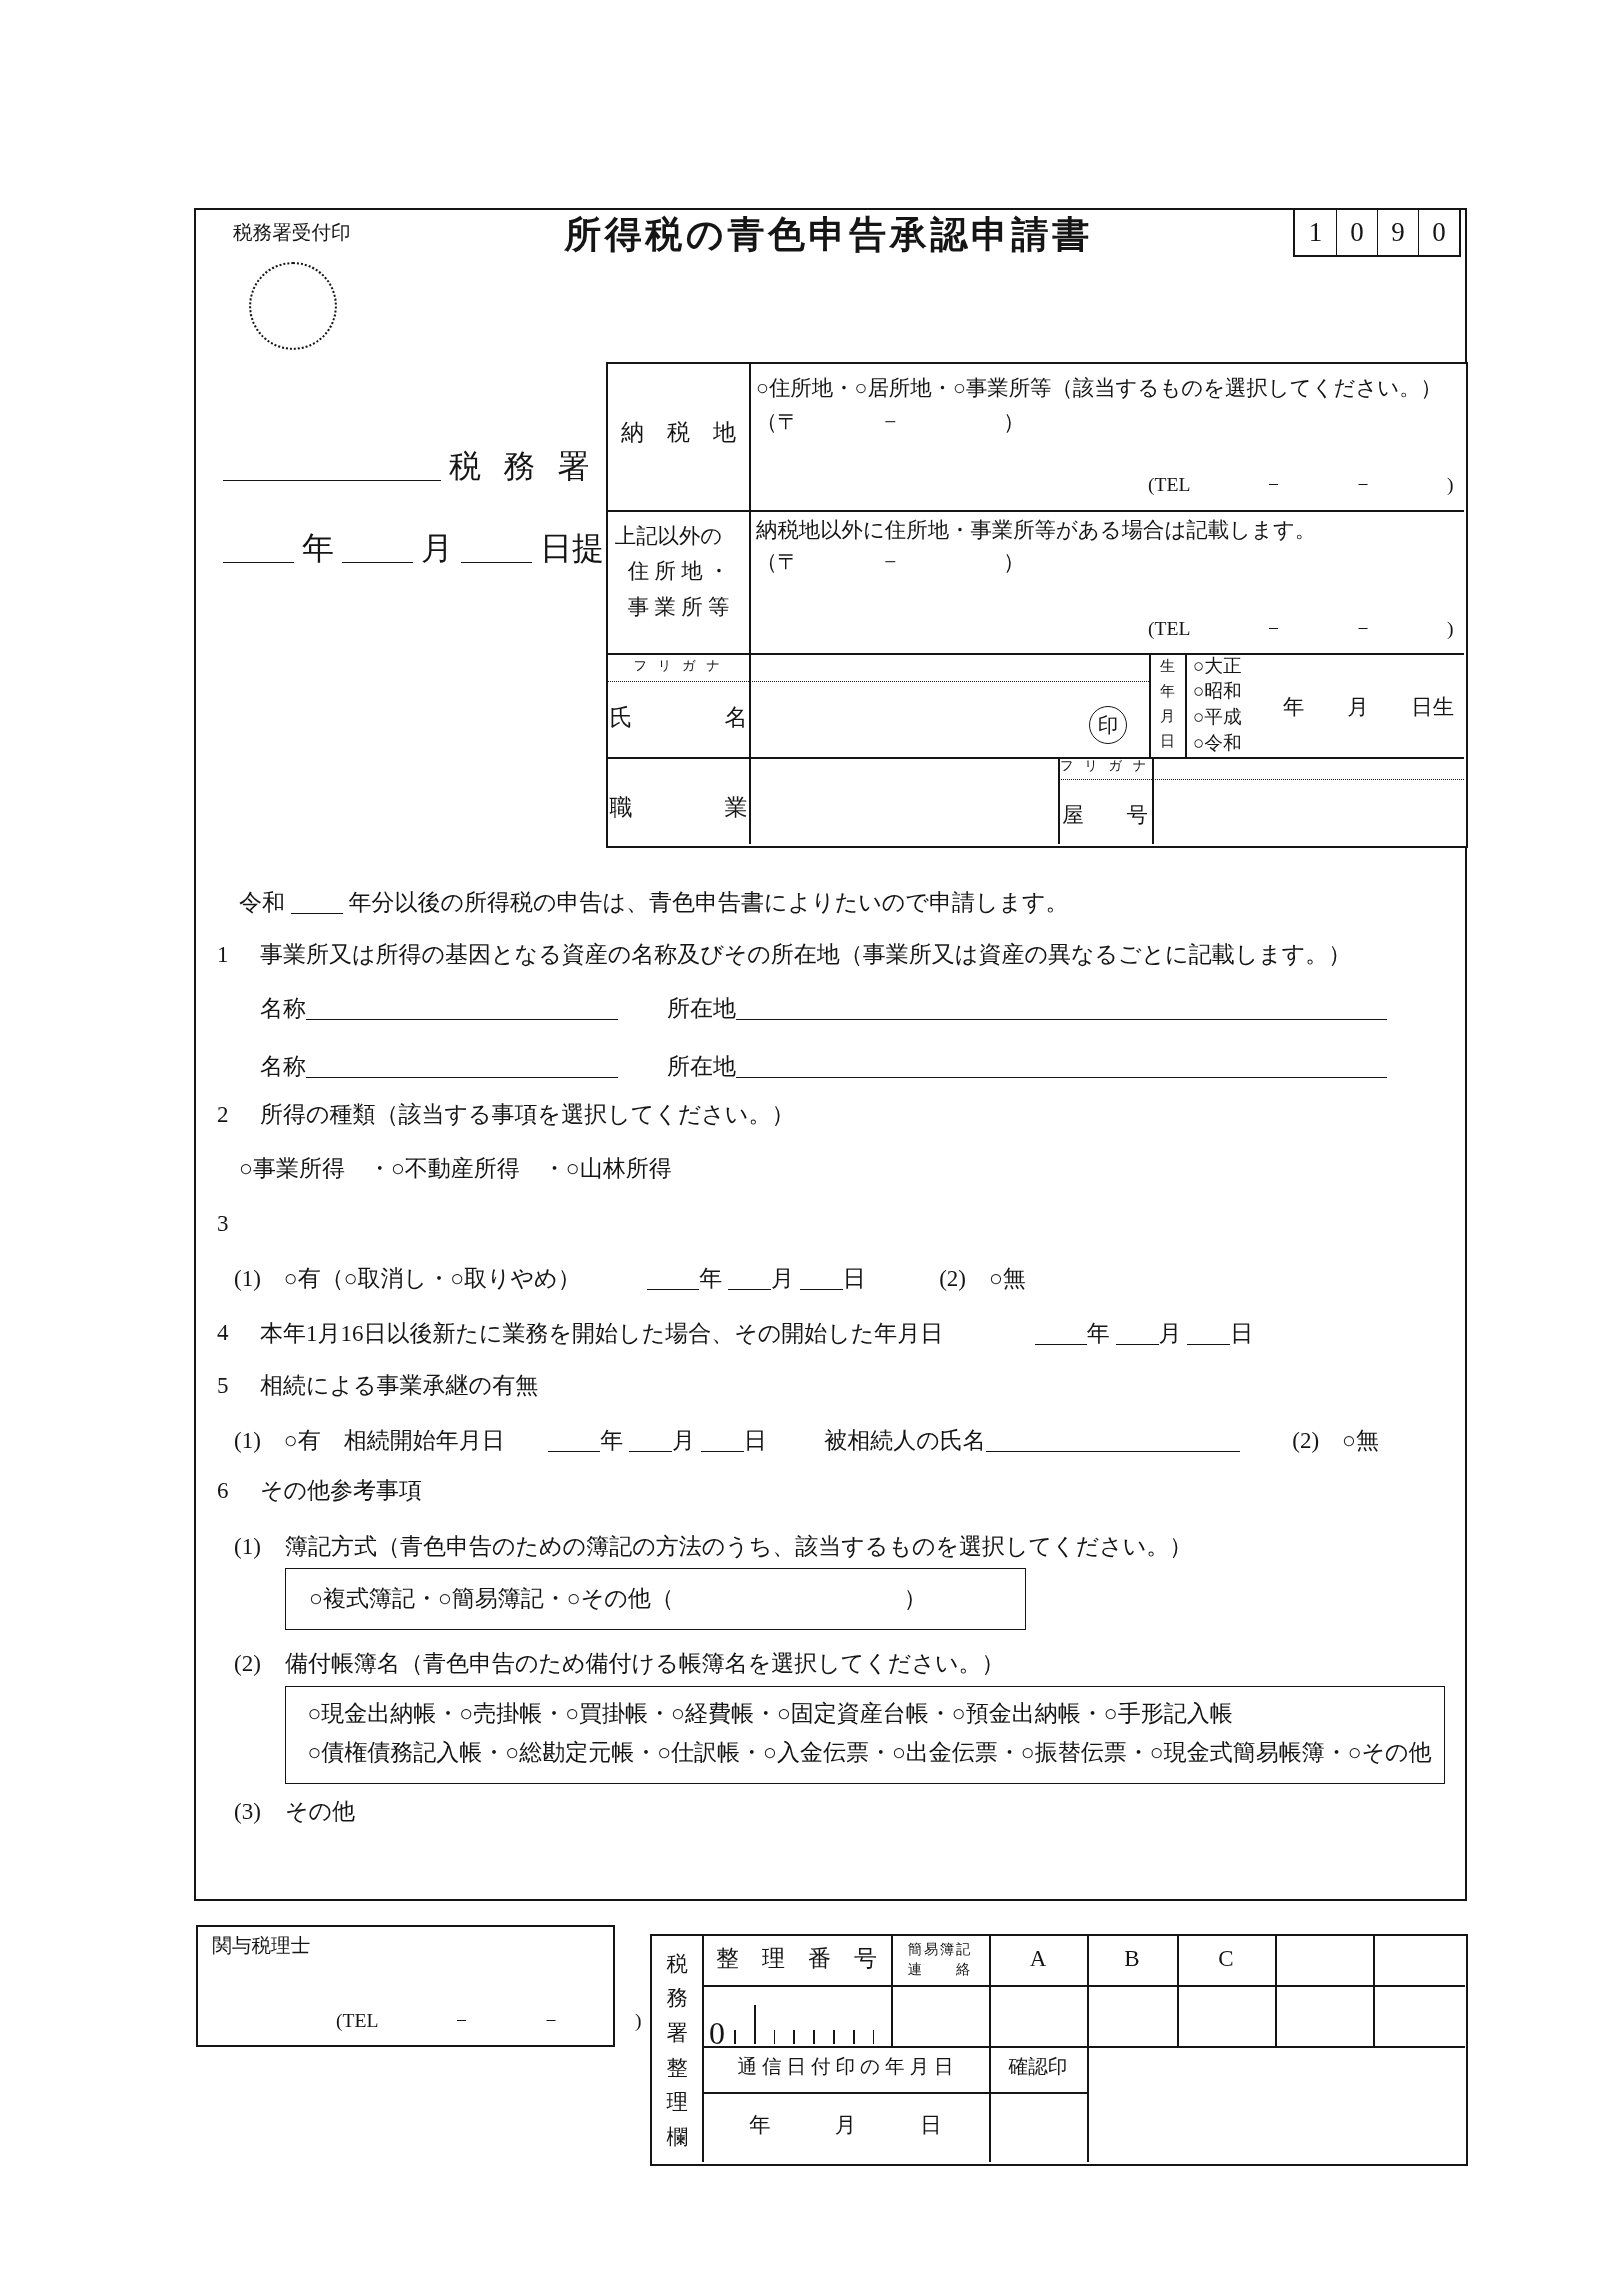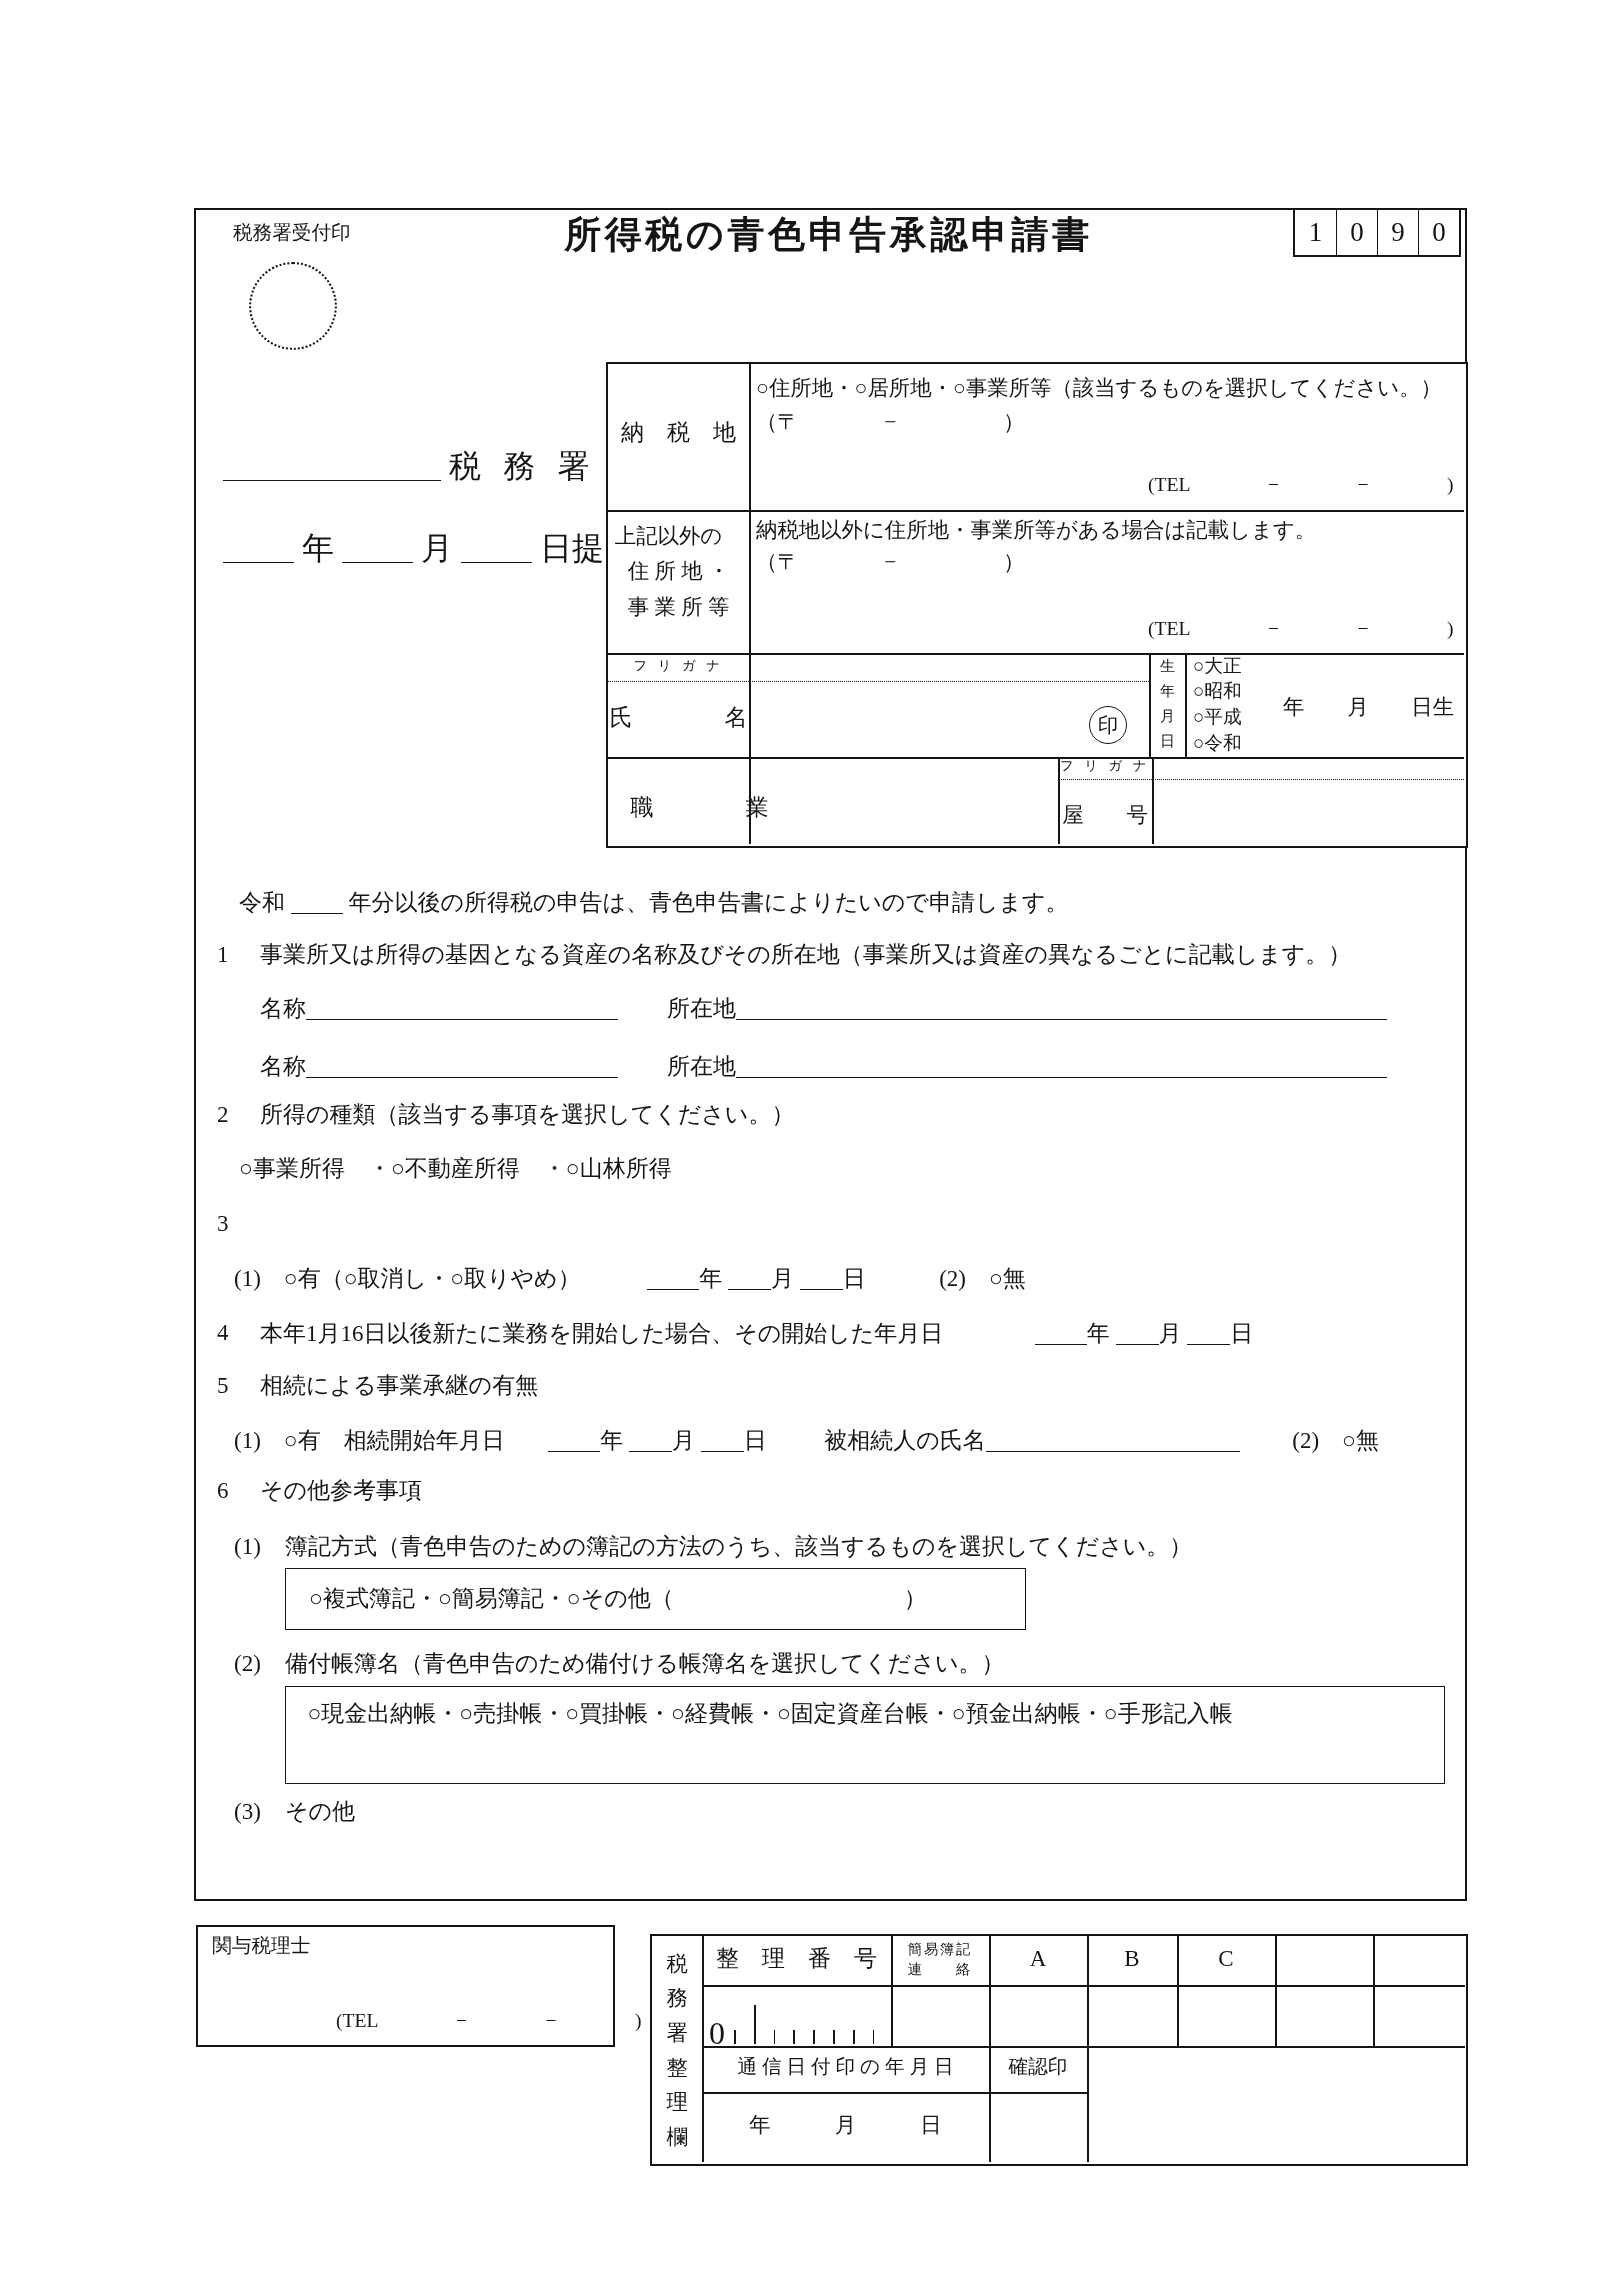--- a/index.html
+++ b/index.html
@@ -96,21 +96,21 @@
     <div class="vchar f17" style="left:541px;top:293px;width:37px;">生</div>
     <div class="vchar f17" style="left:541px;top:318px;width:37px;">年</div>
     <div class="vchar f17" style="left:541px;top:343px;width:37px;">月</div>
     <div class="vchar f17" style="left:541px;top:368px;width:37px;">日</div>
     <div class="t f21" style="left:585px;top:290px;">○大正</div>
     <div class="t f21" style="left:585px;top:315px;">○昭和</div>
     <div class="t f21" style="left:585px;top:341px;text-align:center;">○平成</div>
     <div class="t f21" style="left:585px;top:367px;">○令和</div>
     <div class="t f24" style="left:675px;top:330px;">年　　月　　日生</div>
 
-    <div class="t f26 ctr" style="left:0;top:430px;width:141px;padding-left:21px;">職　　　　業</div>
+    <div class="t f26 ctr" style="left:0;top:430px;width:141px;">職　　　　業</div>
     <div class="t f15 ctr" style="left:450px;top:394px;width:94px;">フ リ ガ ナ</div>
     <div class="t f24 ctr" style="left:450px;top:438px;width:94px;">屋　　号</div>
   </div>
 
   <div class="t f26" style="left:239px;top:888px;">
     <span>令和</span>
     <span class="bl" style="width:52px;"></span>
     <span>年分以後の所得税の申告は、青色申告書によりたいので申請します。</span>
   </div>
 
@@ -167,20 +167,21 @@
   <div class="t f26" style="left:234px;top:1533px;">(1)</div>
   <div class="t f26" style="left:285px;top:1533px;">簿記方式（青色申告のための簿記の方法のうち、該当するものを選択してください。）</div>
   <div class="thinbox" style="left:285px;top:1568px;width:741px;height:62px;">
     <div class="t f26" style="left:23px;top:16px;">○複式簿記・○簡易簿記・○その他（　　　　　　　　　　）</div>
   </div>
 
   <div class="t f26" style="left:234px;top:1650px;">(2)</div>
   <div class="t f26" style="left:285px;top:1650px;">備付帳簿名（青色申告のため備付ける帳簿名を選択してください。）</div>
   <div class="thinbox" style="left:285px;top:1686px;width:1160px;height:98px;">
     <div class="t f26" style="left:21.4px;top:12.5px;">○現金出納帳・○売掛帳・○買掛帳・○経費帳・○固定資産台帳・○預金出納帳・○手形記入帳</div>
+    <div class="t f26" style="left:21.4px;top:52px;">○債権債務記入帳・○総勘定元帳・○仕訳帳・○入金伝票・○出金伝票・○振替伝票・○現金式簡易帳簿・○その他</div>
   </div>
 
   <div class="t f26" style="left:234px;top:1798px;">(3)</div>
   <div class="t f26" style="left:285px;top:1798px;">その他</div>
 
   <div class="box" style="left:196px;top:1925px;width:419px;height:122px;">
     <div class="t f22" style="left:14.3px;top:7.1px;">関与税理士</div>
     <div class="t f22" style="left:138px;top:82px;">(TEL　　　　−　　　　−　　　　)</div>
   </div>
 

